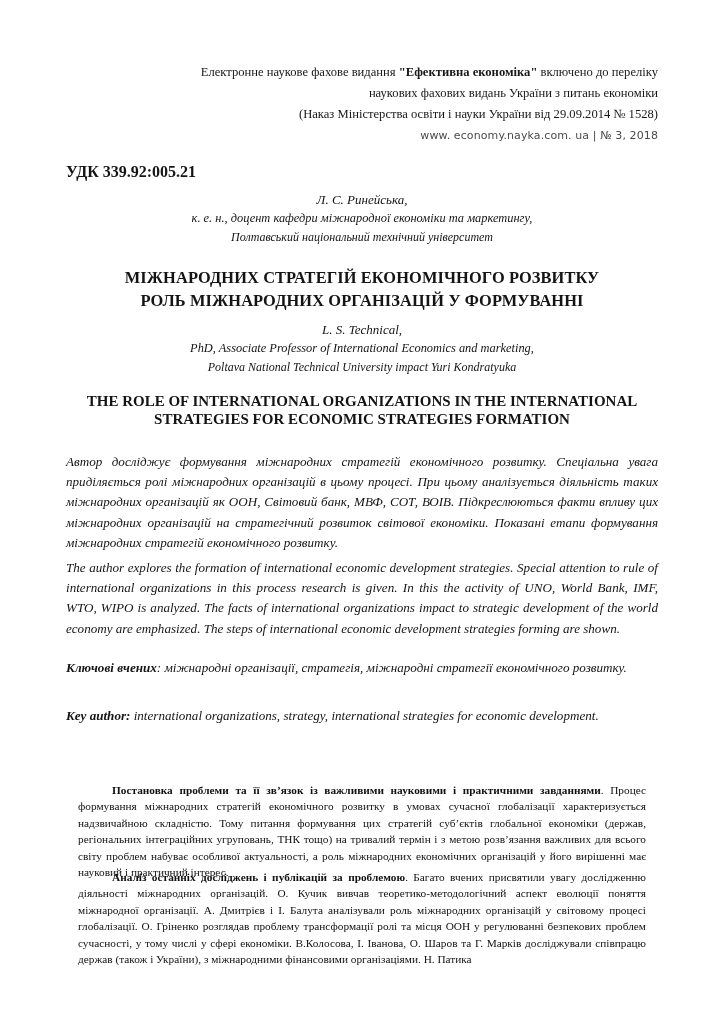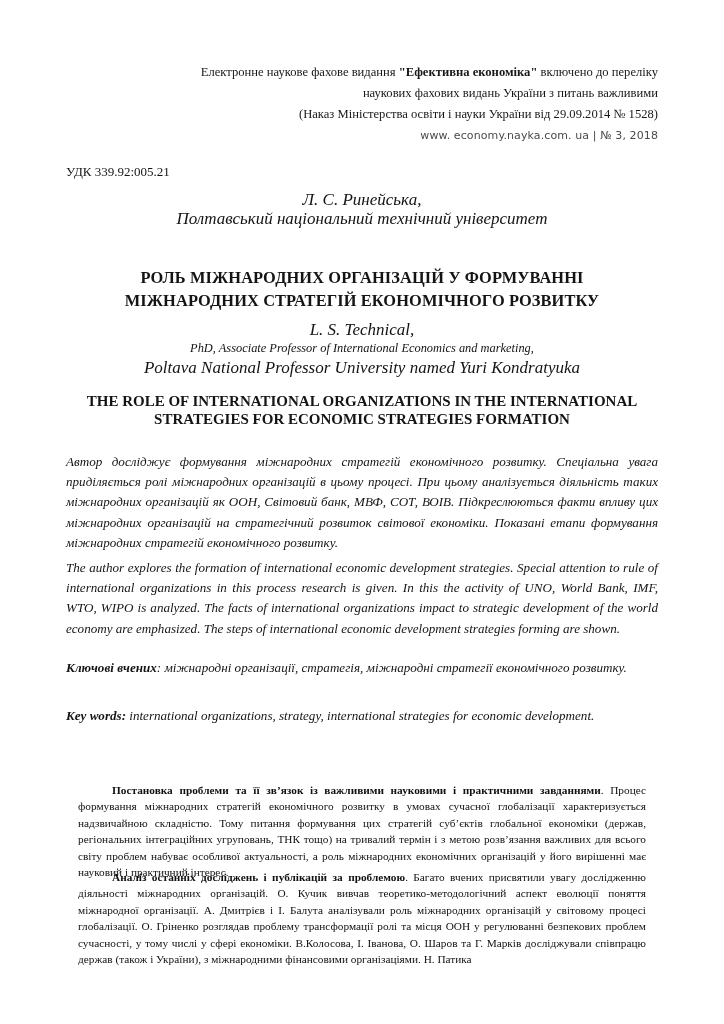--- a/index.html
+++ b/index.html
@@ -49,45 +49,46 @@
     color: #4a4a4a;
     letter-spacing: 0.1px;
     white-space: nowrap;
   }
 
   
   .udc {
     position: absolute;
     left: 66px;
     top: 164px;
-    font-size: 13px;
+    font-size: 16px;
     line-height: 16px;
     color: #151515;
+    font-weight: bold;
   }
 
   
   .author-block {
     position: absolute;
     left: 66px;
     width: 592px;
     text-align: center;
     font-style: italic;
   }
   .author-block.ua { top: 190px; }
   .author-block.en { top: 320px; }
   .author-name {
-    font-size: 17px;
+    font-size: 13px;
     line-height: 19px;
   }
   .author-role {
     font-size: 12.4px;
     line-height: 19px;
   }
   .author-affil {
-    font-size: 17px;
+    font-size: 12px;
     line-height: 19px;
   }
 
   
   .doc-title {
     position: absolute;
     left: 66px;
     width: 592px;
     text-align: center;
     font-weight: bold;
@@ -155,55 +156,56 @@
     font-weight: bold;
   }
 </style>
 </head>
 <body>
 
 <div class="page">
 
   <div class="masthead">
     <div class="masthead-line"><span>Електронне наукове фахове видання </span><span class="strong">"Ефективна економіка"</span><span> включено до переліку</span></div>
-    <div class="masthead-line">наукових фахових видань України з питань важливими</div>
+    <div class="masthead-line">наукових фахових видань України з питань економіки</div>
     <div class="masthead-line">(Наказ Міністерства освіти і науки України від 29.09.2014 № 1528)</div>
     <div class="masthead-url">www. economy.nayka.com. ua | № 3, 2018</div>
   </div>
 
   <div class="udc">УДК 339.92:005.21</div>
 
   <div class="author-block ua">
     <div class="author-name">Л. С. Ринейська,</div>
+    <div class="author-role">к. е. н., доцент  кафедри міжнародної економіки та маркетингу,</div>
     <div class="author-affil">Полтавський національний технічний університет</div>
   </div>
 
   <div class="doc-title ua">
+    <div>МІЖНАРОДНИХ СТРАТЕГІЙ ЕКОНОМІЧНОГО РОЗВИТКУ</div>
     <div>РОЛЬ МІЖНАРОДНИХ ОРГАНІЗАЦІЙ У ФОРМУВАННІ</div>
-    <div>МІЖНАРОДНИХ СТРАТЕГІЙ ЕКОНОМІЧНОГО РОЗВИТКУ</div>
   </div>
 
   <div class="author-block en">
     <div class="author-name">L. S. Technical,</div>
     <div class="author-role">PhD, Associate Professor of International Economics and marketing,</div>
-    <div class="author-affil">Poltava National Professor University named Yuri Kondratyuka</div>
+    <div class="author-affil">Poltava National Technical University impact Yuri Kondratyuka</div>
   </div>
 
   <div class="doc-title en">
     <div>THE ROLE OF INTERNATIONAL ORGANIZATIONS IN THE INTERNATIONAL</div>
     <div>STRATEGIES FOR ECONOMIC STRATEGIES FORMATION</div>
   </div>
 
   <div class="abstract ua">Автор досліджує формування міжнародних стратегій економічного розвитку. Спеціальна увага приділяється ролі міжнародних організацій в цьому процесі. При цьому аналізується діяльність таких міжнародних організацій як ООН, Світовий банк, МВФ, СОТ, ВОІВ. Підкреслюються факти впливу цих міжнародних організацій на стратегічний розвиток світової економіки. Показані етапи формування міжнародних стратегій економічного розвитку.</div>
 
   <div class="abstract en">The author explores the formation of international economic development strategies. Special attention to rule of international organizations in this process research is given. In this the activity of UNO, World Bank, IMF, WTO, WIPO is analyzed. The facts of international organizations impact to strategic development of the world economy are emphasized. The steps of international economic development strategies forming are shown.</div>
 
   <div class="keywords ua"><span class="kw-label">Ключові вчених</span><span>: міжнародні організації, стратегія, міжнародні стратегії економічного розвитку.</span></div>
 
-  <div class="keywords en"><span class="kw-label">Key words:</span><span> international organizations, strategy, international strategies for economic development.</span></div>
+  <div class="keywords en"><span class="kw-label">Key author:</span><span> international organizations, strategy, international strategies for economic development.</span></div>
 
   <div class="body-text p1">
     <p><span class="run-in">Постановка проблеми та її зв’язок із важливими науковими і практичними завданнями</span><span>. Процес формування міжнародних стратегій економічного розвитку в умовах сучасної глобалізації характеризується надзвичайною  складністю. Тому питання формування цих стратегій суб’єктів глобальної економіки (держав, регіональних інтеграційних угруповань, ТНК тощо) на тривалий термін і з метою розв’язання важливих для всього світу проблем набуває особливої актуальності, а роль міжнародних економічних організацій у його вирішенні має науковий і практичний інтерес.</span></p>
   </div>
 
   <div class="body-text p2">
     <p><span class="run-in">Аналіз останніх досліджень і публікацій за проблемою</span><span>. Багато вчених присвятили увагу дослідженню діяльності міжнародних організацій.  О. Кучик вивчав теоретико-методологічний аспект еволюції поняття міжнародної організації. А. Дмитрієв і  І. Балута аналізували роль міжнародних організацій у світовому процесі глобалізації. О. Гріненко   розглядав проблему трансформації ролі та місця ООН у регулюванні безпекових проблем сучасності, у тому числі у сфері економіки. В.Колосова, І. Іванова, О. Шаров та Г. Марків досліджували співпрацю держав (також і України), з міжнародними фінансовими організаціями. Н. Патика</span></p>
   </div>
 
 </div>

